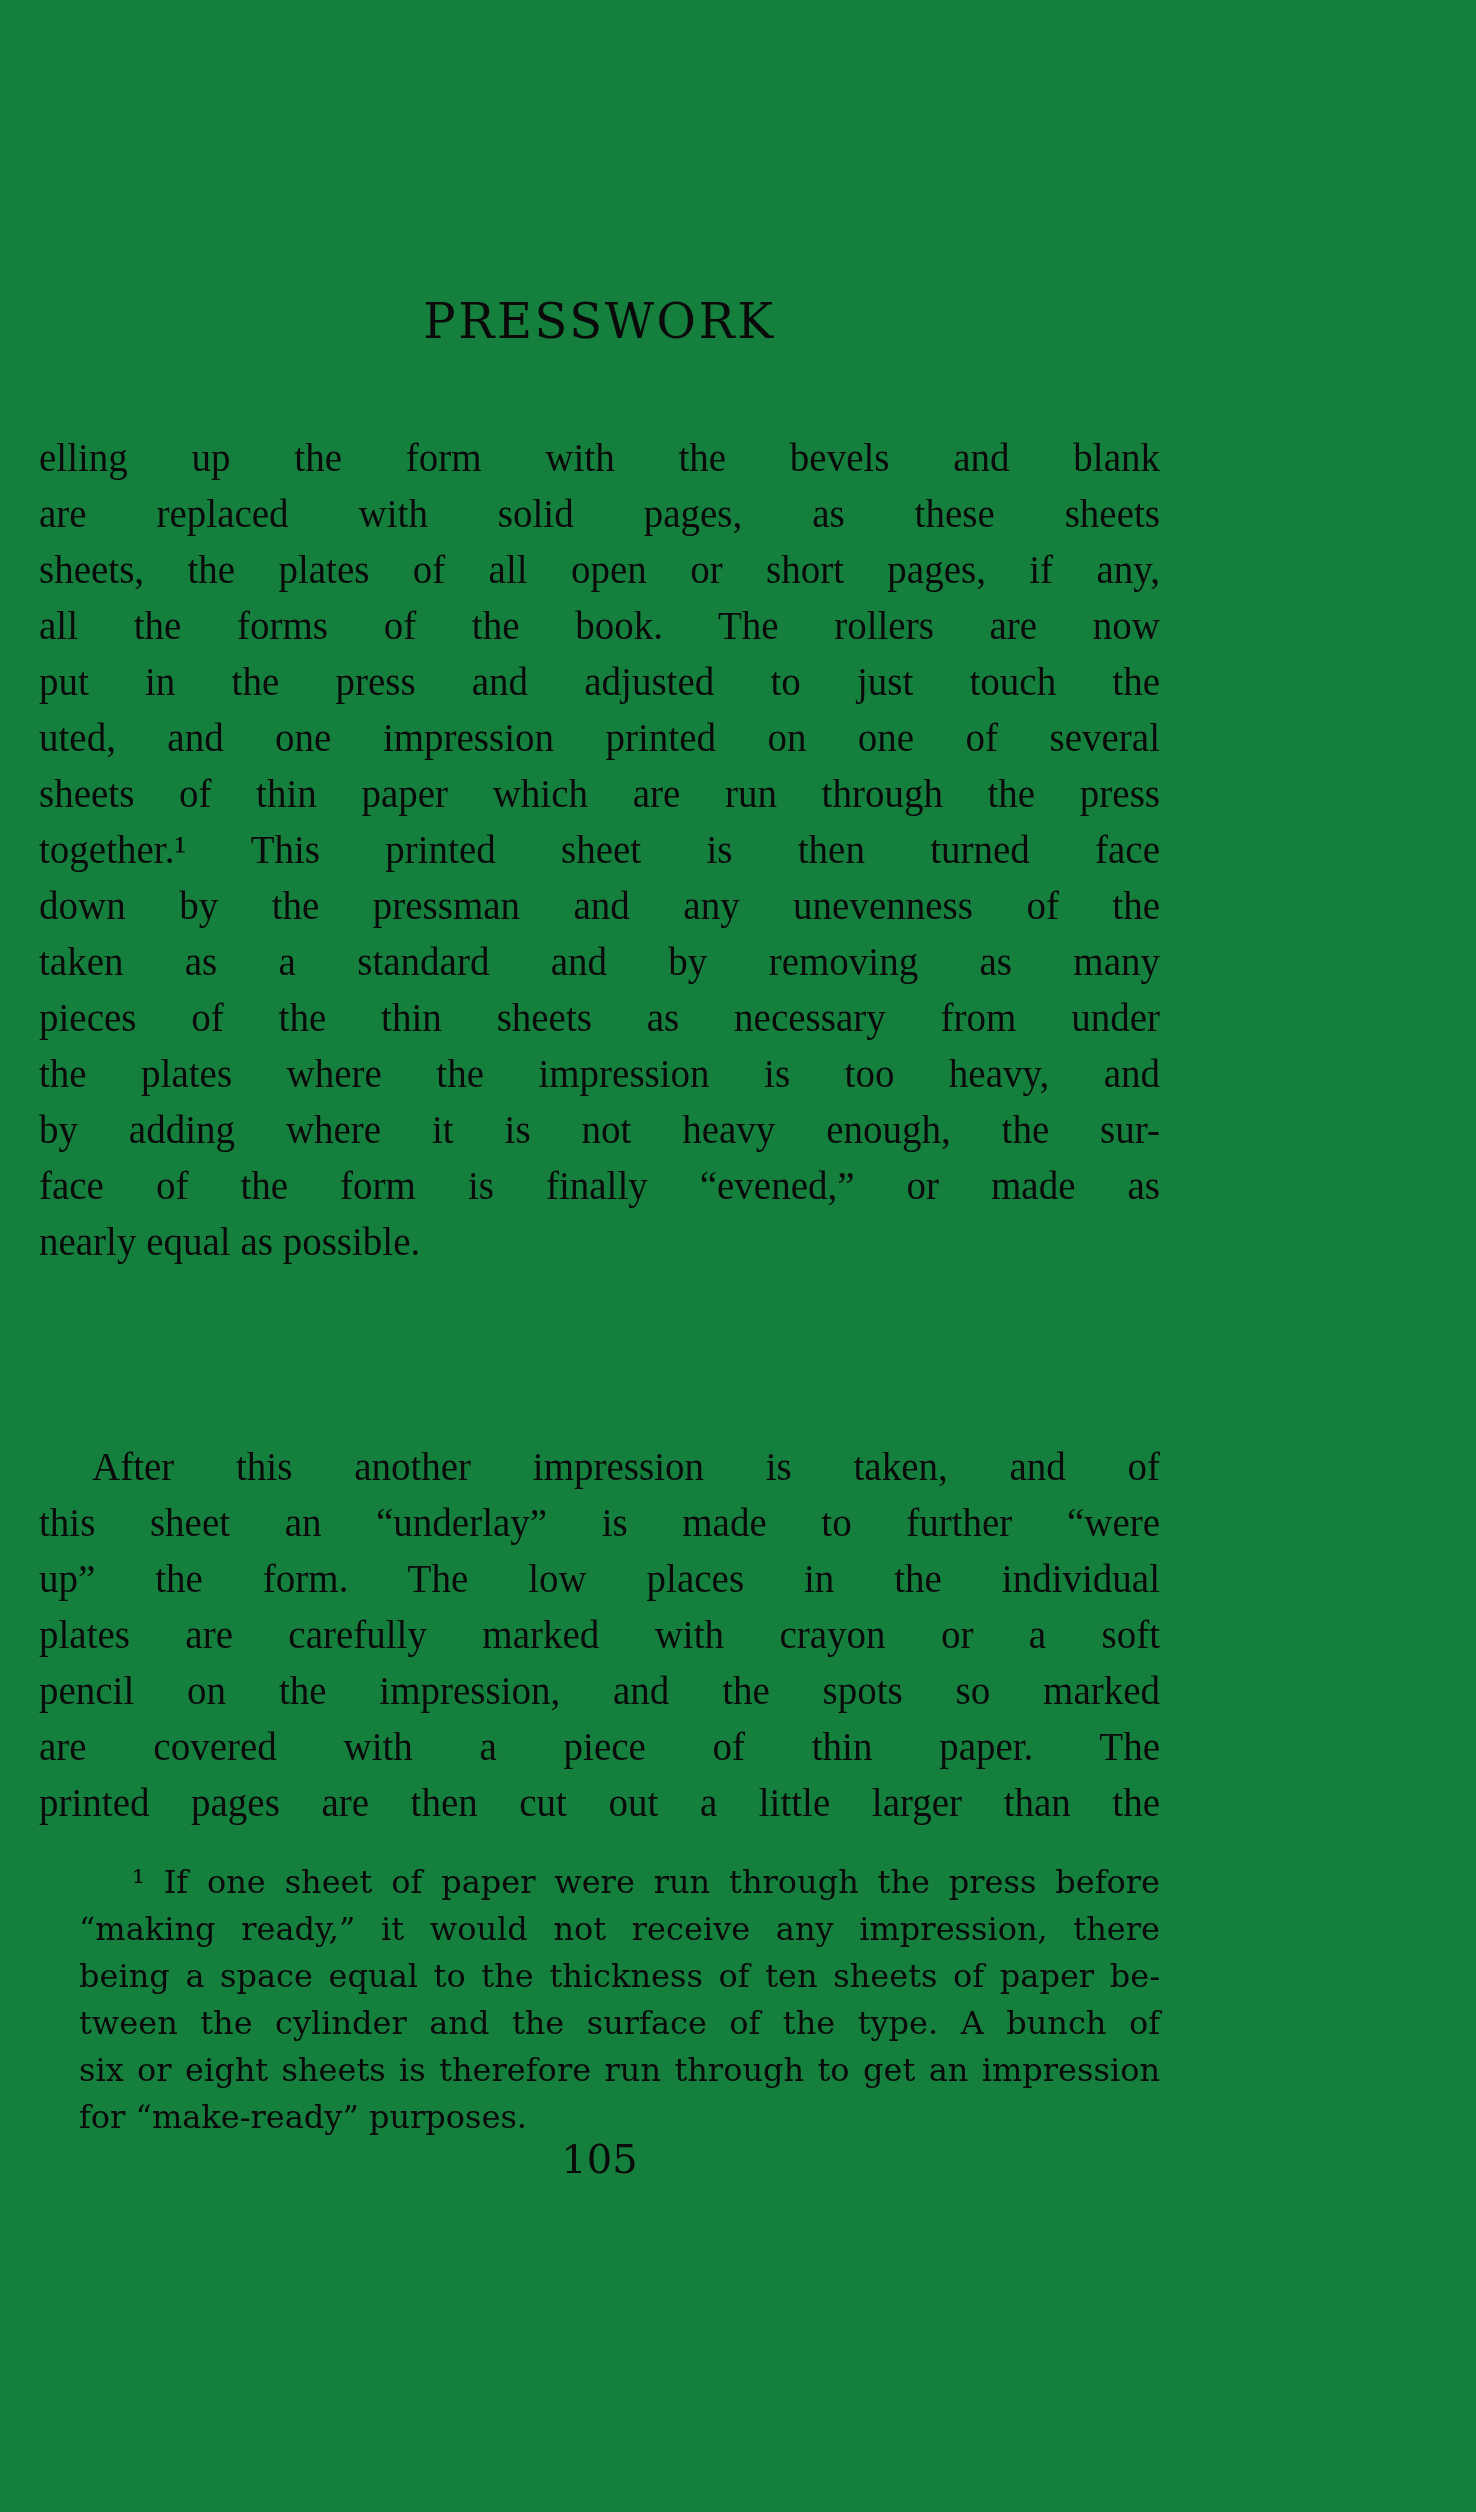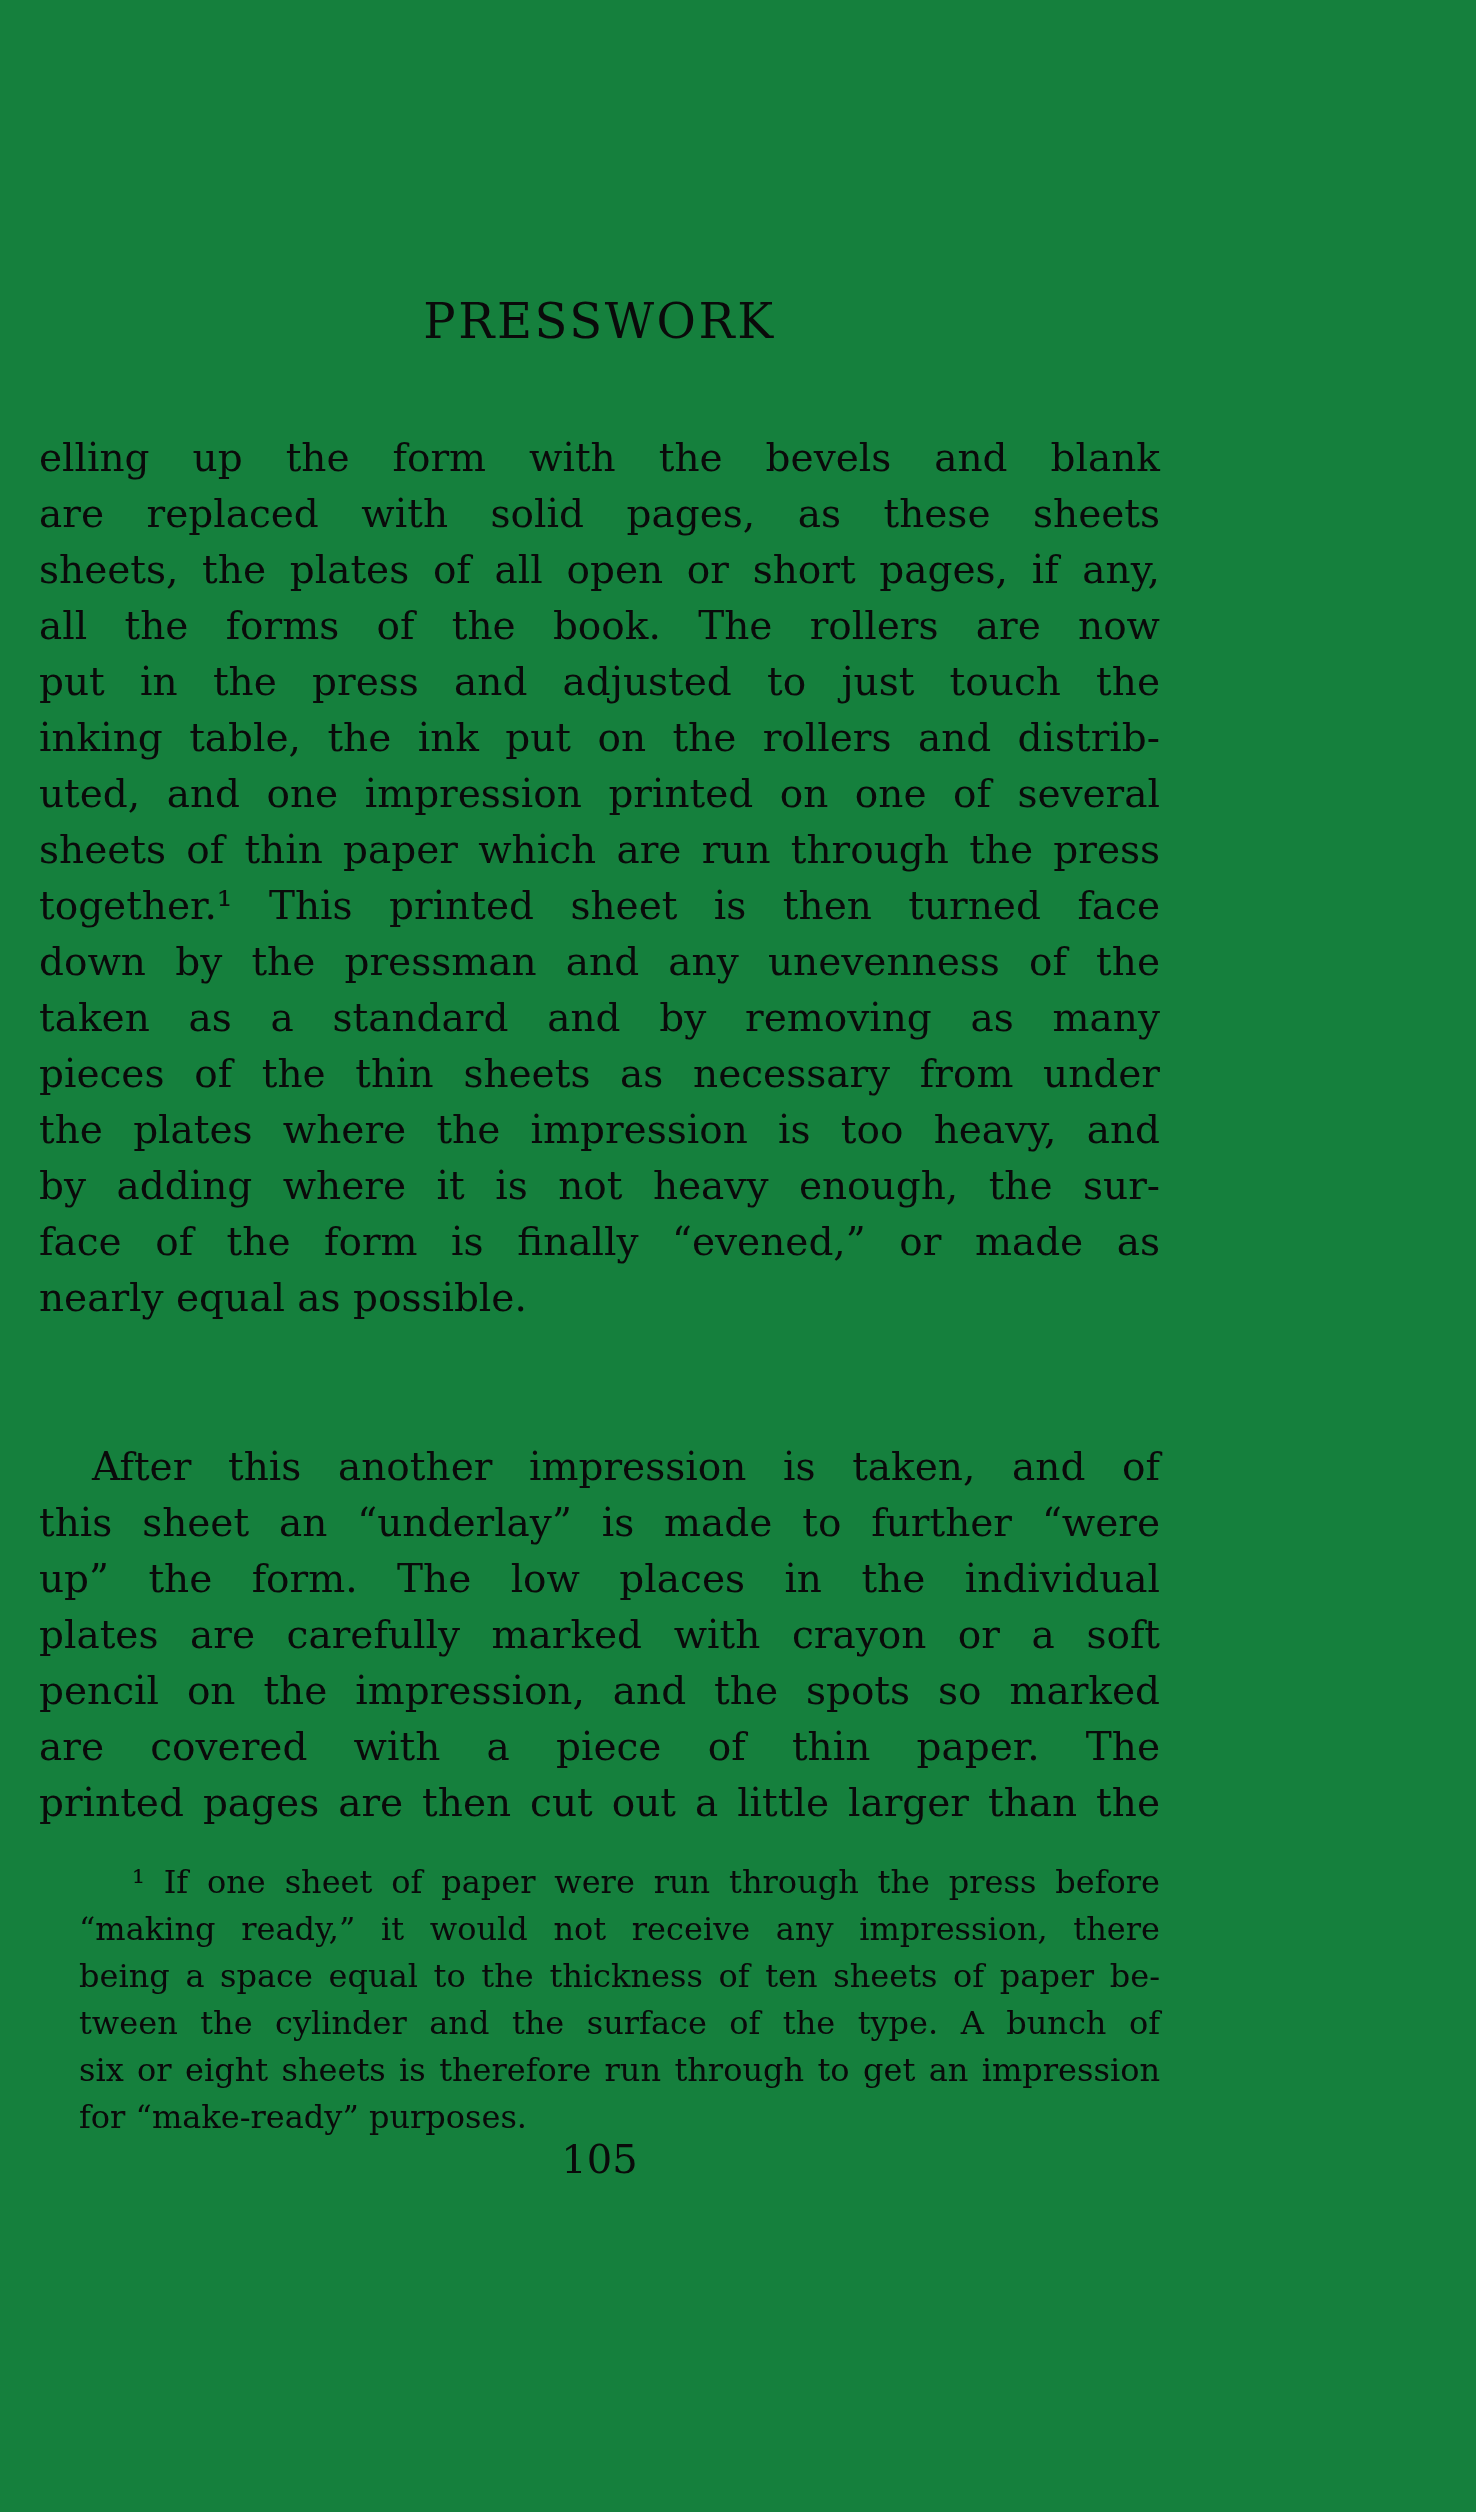--- a/index.html
+++ b/index.html
@@ -24,20 +24,21 @@
     letter-spacing: 2.6px;
     line-height: 60px;
     white-space: nowrap;
   }
   .bodytext { font-size: 39px; }
   .bodytext .line {
     height: 56px;
     line-height: 56px;
     text-align: justify;
     text-align-last: justify;
+    font-family: Liberation Serif, serif;
   }
   .para1 { top: 430px; }
   .para2 { top: 1439px; }
   .footnote { top: 1859px; font-size: 32px; }
   .footnote .line {
     height: 47px;
     line-height: 47px;
     text-align: justify;
     text-align-last: justify;
     margin-left: 40px;
@@ -57,21 +58,20 @@
 <div class="page">
 
   <div class="col running-head">PRESSWORK</div>
 
   <div class="col bodytext para1">
     <div class="line">elling up the form with the bevels and blank</div>
     <div class="line">are replaced with solid pages, as these sheets</div>
     <div class="line">sheets, the plates of all open or short pages, if any,</div>
     <div class="line">all the forms of the book.  The rollers are now</div>
     <div class="line">put in the press and adjusted to just touch the</div>
-    <div class="line">inking table, the ink put on the rollers and distrib-</div>
     <div class="line">uted, and one impression printed on one of several</div>
     <div class="line">sheets of thin paper which are run through the press</div>
     <div class="line">together.¹  This printed sheet is then turned face</div>
     <div class="line">down by the pressman and any unevenness of the</div>
     <div class="line">taken as a standard and by removing as many</div>
     <div class="line">pieces of the thin sheets as necessary from under</div>
     <div class="line">the plates where the impression is too heavy, and</div>
     <div class="line">by adding where it is not heavy enough, the sur-</div>
     <div class="line">face of the form is finally “evened,” or made as</div>
     <div class="line last">nearly equal as possible.</div>

